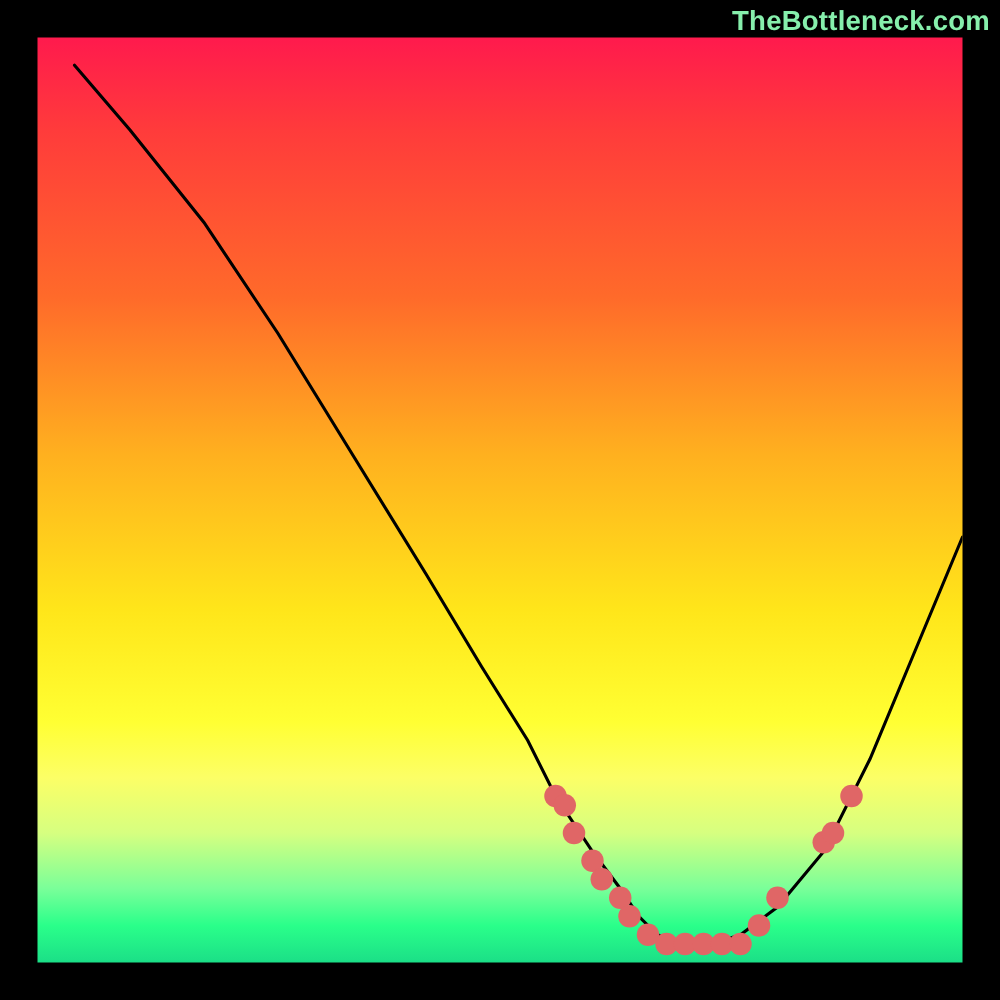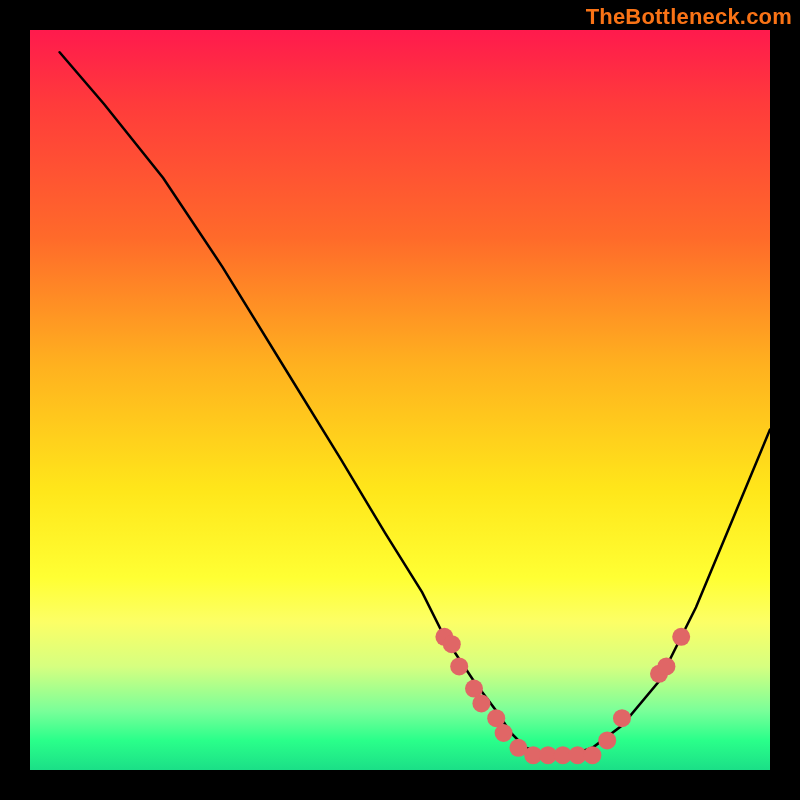--- a/index.html
+++ b/index.html
@@ -37,21 +37,21 @@
       #1bdf87 100%
     );
   }
   .branding {
     position: absolute;
     top: 4px;
     right: 8px;
     font-family: Arial, Helvetica, sans-serif;
     font-size: 22px;
     font-weight: 600;
-    color: #f97316;
+    color: #86efac;
     letter-spacing: 0.2px;
   }
   svg.curve {
     position: absolute;
     left: 0;
     top: 0;
   }
 </style>
 </head>
 <body>

